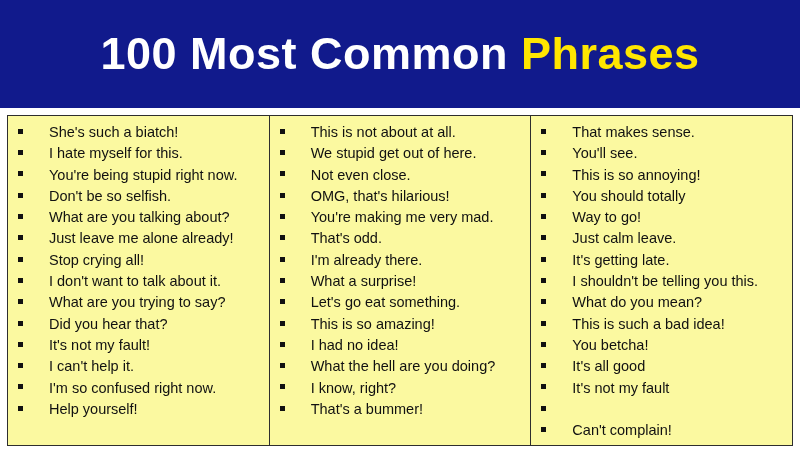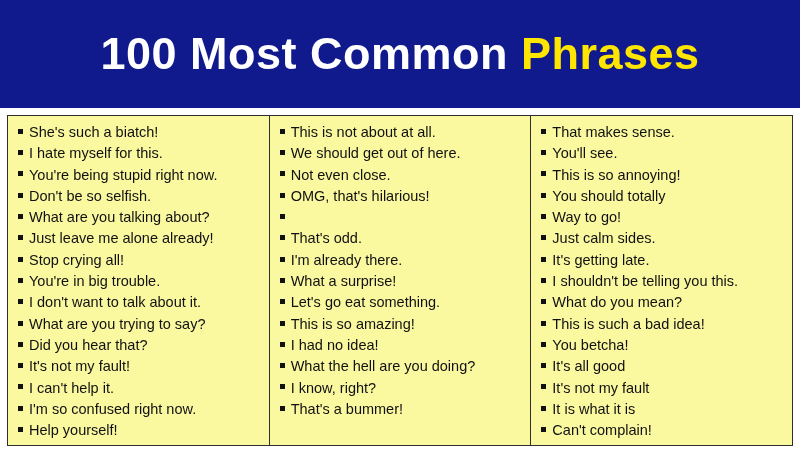--- a/index.html
+++ b/index.html
@@ -65,20 +65,21 @@
   .column + .column {
     border-left: 1px solid #2e2e2e;
   }
   .item {
     display: flex;
     align-items: center;
     font-size: 14.5px;
     color: #111111;
     line-height: 21.3px;
     white-space: nowrap;
+    gap: 20px;
   }
   .bullet {
     width: 11px;
     flex: none;
     font-size: 10px;
     line-height: 21.3px;
     color: #111111;
     display: inline-block;
   }
   .bullet::before {
@@ -131,24 +132,20 @@
         <div class="item">
             <span class="bullet"></span>
             <span class="item-text">Just leave me alone already!</span>
           </div>
         <div class="item">
             <span class="bullet"></span>
             <span class="item-text">Stop crying all!</span>
           </div>
         <div class="item">
             <span class="bullet"></span>
-            <span class="item-text">You're in big trouble.</span>
-          </div>
-        <div class="item">
-            <span class="bullet"></span>
             <span class="item-text">I don't want to talk about it.</span>
           </div>
         <div class="item">
             <span class="bullet"></span>
             <span class="item-text">What are you trying to say?</span>
           </div>
         <div class="item">
             <span class="bullet"></span>
             <span class="item-text">Did you hear that?</span>
           </div>
@@ -171,32 +168,33 @@
 
       </div>
 
       <div class="column">
         <div class="item">
             <span class="bullet"></span>
             <span class="item-text">This is not about at all.</span>
           </div>
         <div class="item">
             <span class="bullet"></span>
-            <span class="item-text">We should get out of here.</span>
+            <span class="item-text">We stupid get out of here.</span>
           </div>
         <div class="item">
             <span class="bullet"></span>
             <span class="item-text">Not even close.</span>
           </div>
         <div class="item">
             <span class="bullet"></span>
             <span class="item-text">OMG, that's hilarious!</span>
           </div>
         <div class="item">
             <span class="bullet"></span>
+            <span class="item-text">You're making me very mad.</span>
           </div>
         <div class="item">
             <span class="bullet"></span>
             <span class="item-text">That's odd.</span>
           </div>
         <div class="item">
             <span class="bullet"></span>
             <span class="item-text">I'm already there.</span>
           </div>
         <div class="item">
@@ -246,21 +244,21 @@
         <div class="item">
             <span class="bullet"></span>
             <span class="item-text">You should totally</span>
           </div>
         <div class="item">
             <span class="bullet"></span>
             <span class="item-text">Way to go!</span>
           </div>
         <div class="item">
             <span class="bullet"></span>
-            <span class="item-text">Just calm sides.</span>
+            <span class="item-text">Just calm leave.</span>
           </div>
         <div class="item">
             <span class="bullet"></span>
             <span class="item-text">It's getting late.</span>
           </div>
         <div class="item">
             <span class="bullet"></span>
             <span class="item-text">I shouldn't be telling you this.</span>
           </div>
         <div class="item">
@@ -278,21 +276,20 @@
         <div class="item">
             <span class="bullet"></span>
             <span class="item-text">It's all good</span>
           </div>
         <div class="item">
             <span class="bullet"></span>
             <span class="item-text">It's not my fault</span>
           </div>
         <div class="item">
             <span class="bullet"></span>
-            <span class="item-text">It is what it is</span>
           </div>
         <div class="item">
             <span class="bullet"></span>
             <span class="item-text">Can't complain!</span>
           </div>
 
       </div>
 
     </div>
   </div>

